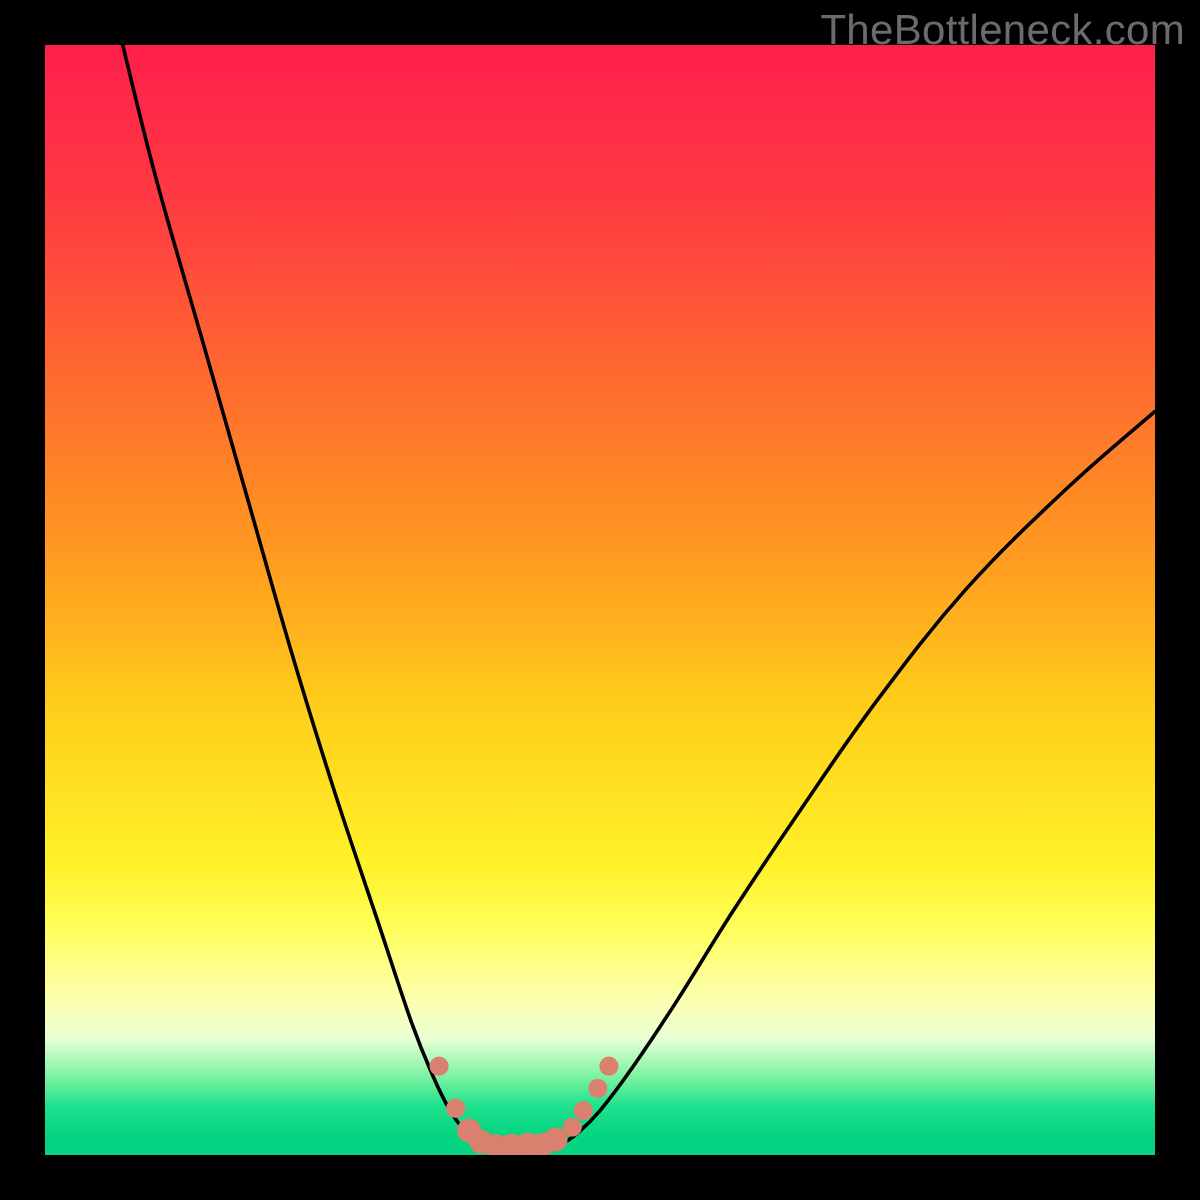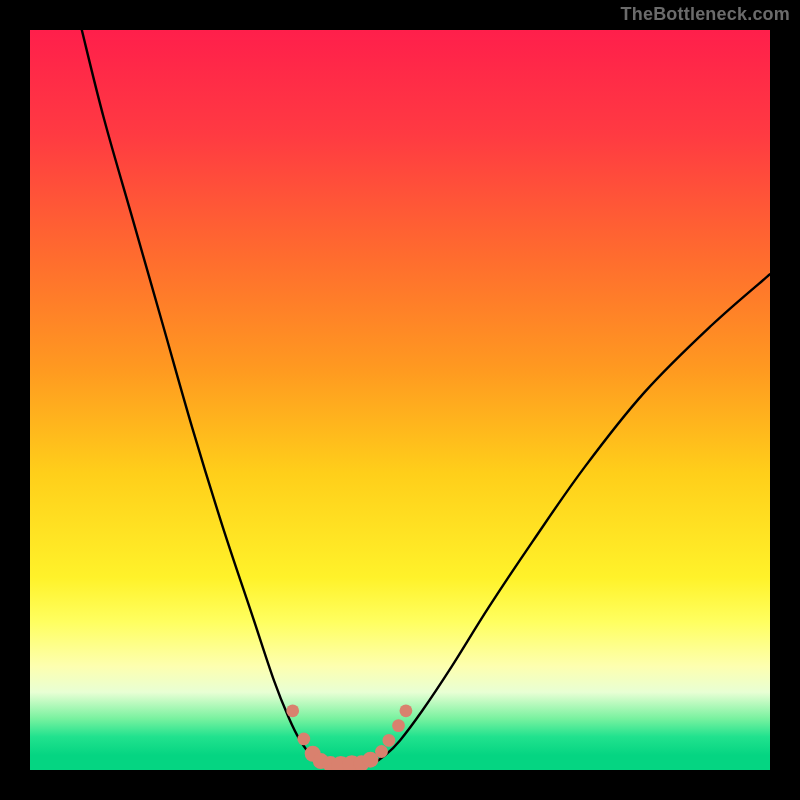--- a/index.html
+++ b/index.html
@@ -17,23 +17,23 @@
     top: 0;
     width: 800px;
     height: 800px;
     background: #000;
   }
   .watermark {
     position: absolute;
     top: 4px;
     right: 10px;
     color: #6b6b6b;
-    font-size: 18px;
+    font-size: 28px;
     letter-spacing: 0.2px;
-    font-weight: 700;
+    font-weight: 400;
   }
   .plot {
     position: absolute;
     left: 30px;
     top: 30px;
     width: 740px;
     height: 740px;
   }
   .plot svg {
     display: block;

